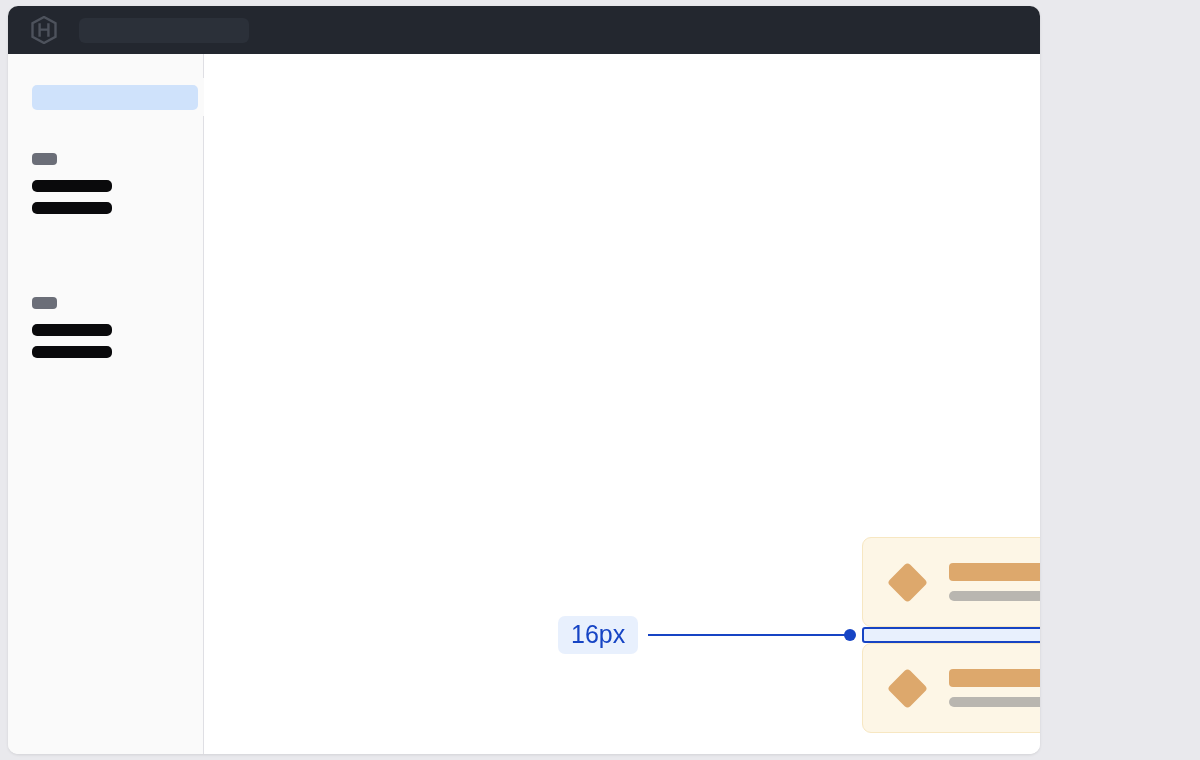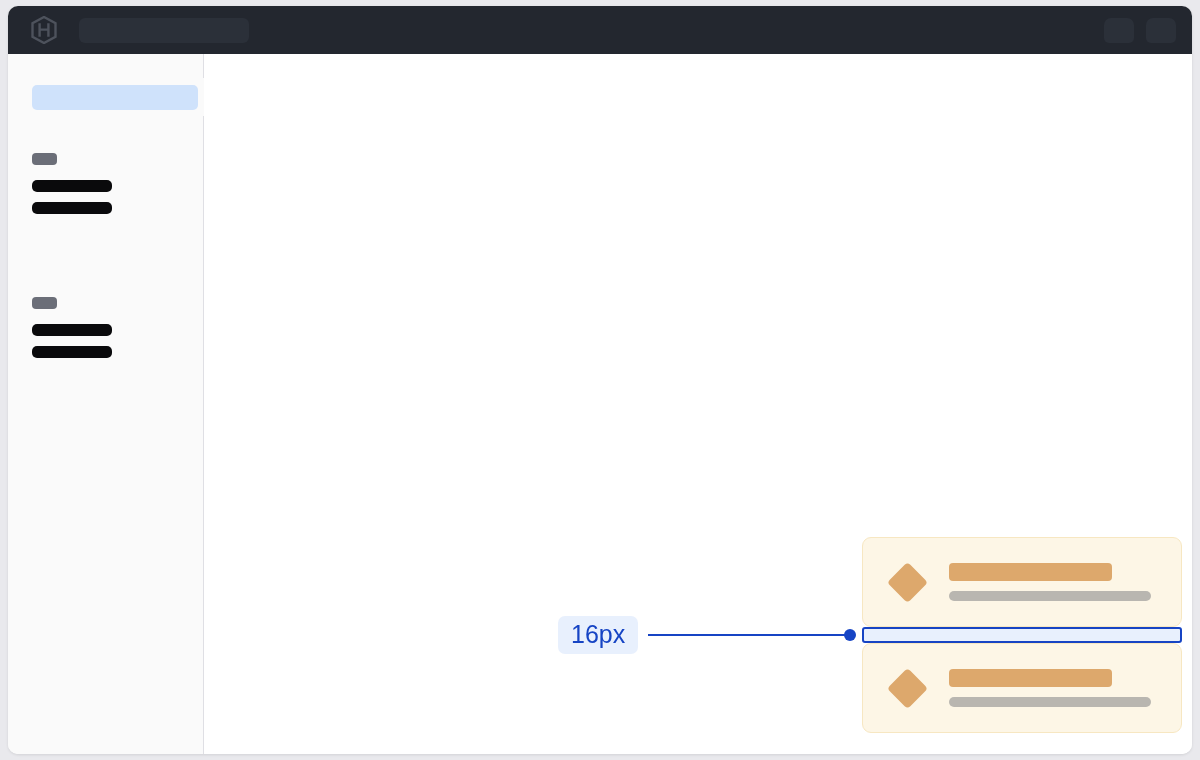--- a/index.html
+++ b/index.html
@@ -9,21 +9,21 @@
     width: 1200px;
     height: 760px;
     overflow: hidden;
     font-family: "Liberation Sans", sans-serif;
   }
 
   #app-window {
     position: absolute;
     left: 8px;
     top: 6px;
-    width: 1184px;
+    width: 1032px;
     height: 748px;
     background: #ffffff;
     border-radius: 10px;
     overflow: hidden;
     box-shadow: 0 1px 3px rgba(0,0,0,0.10);
   }
 
   
   #topbar {
     position: absolute;

